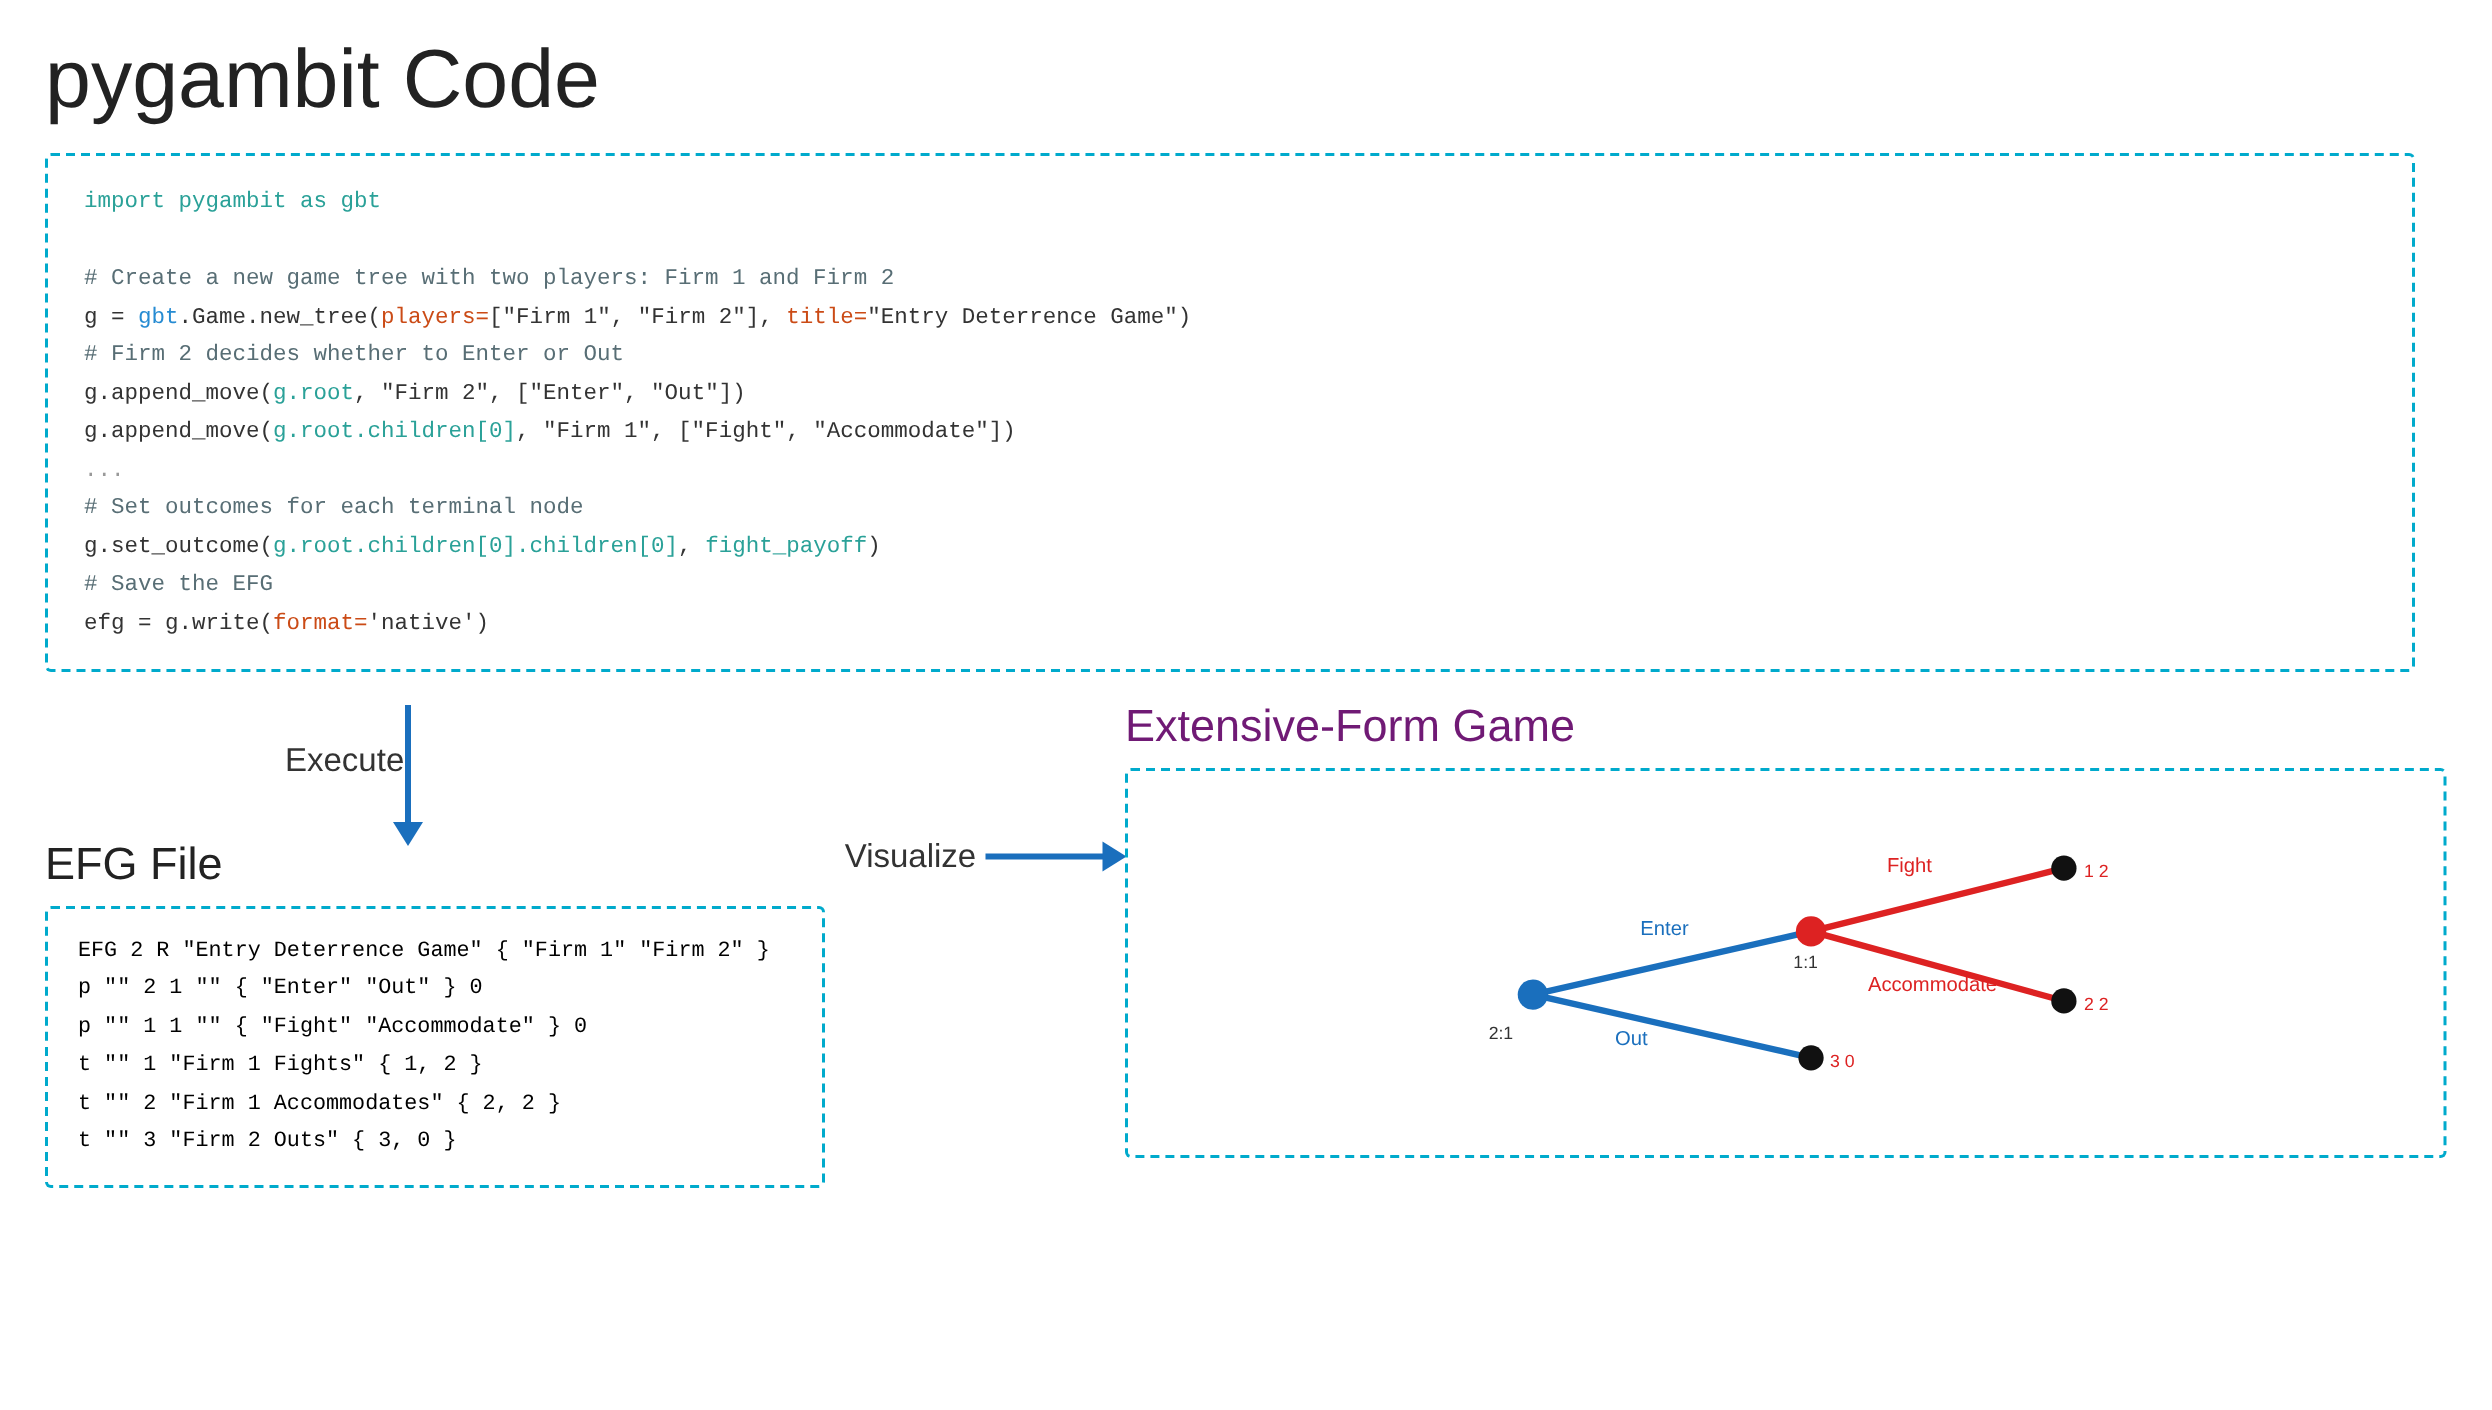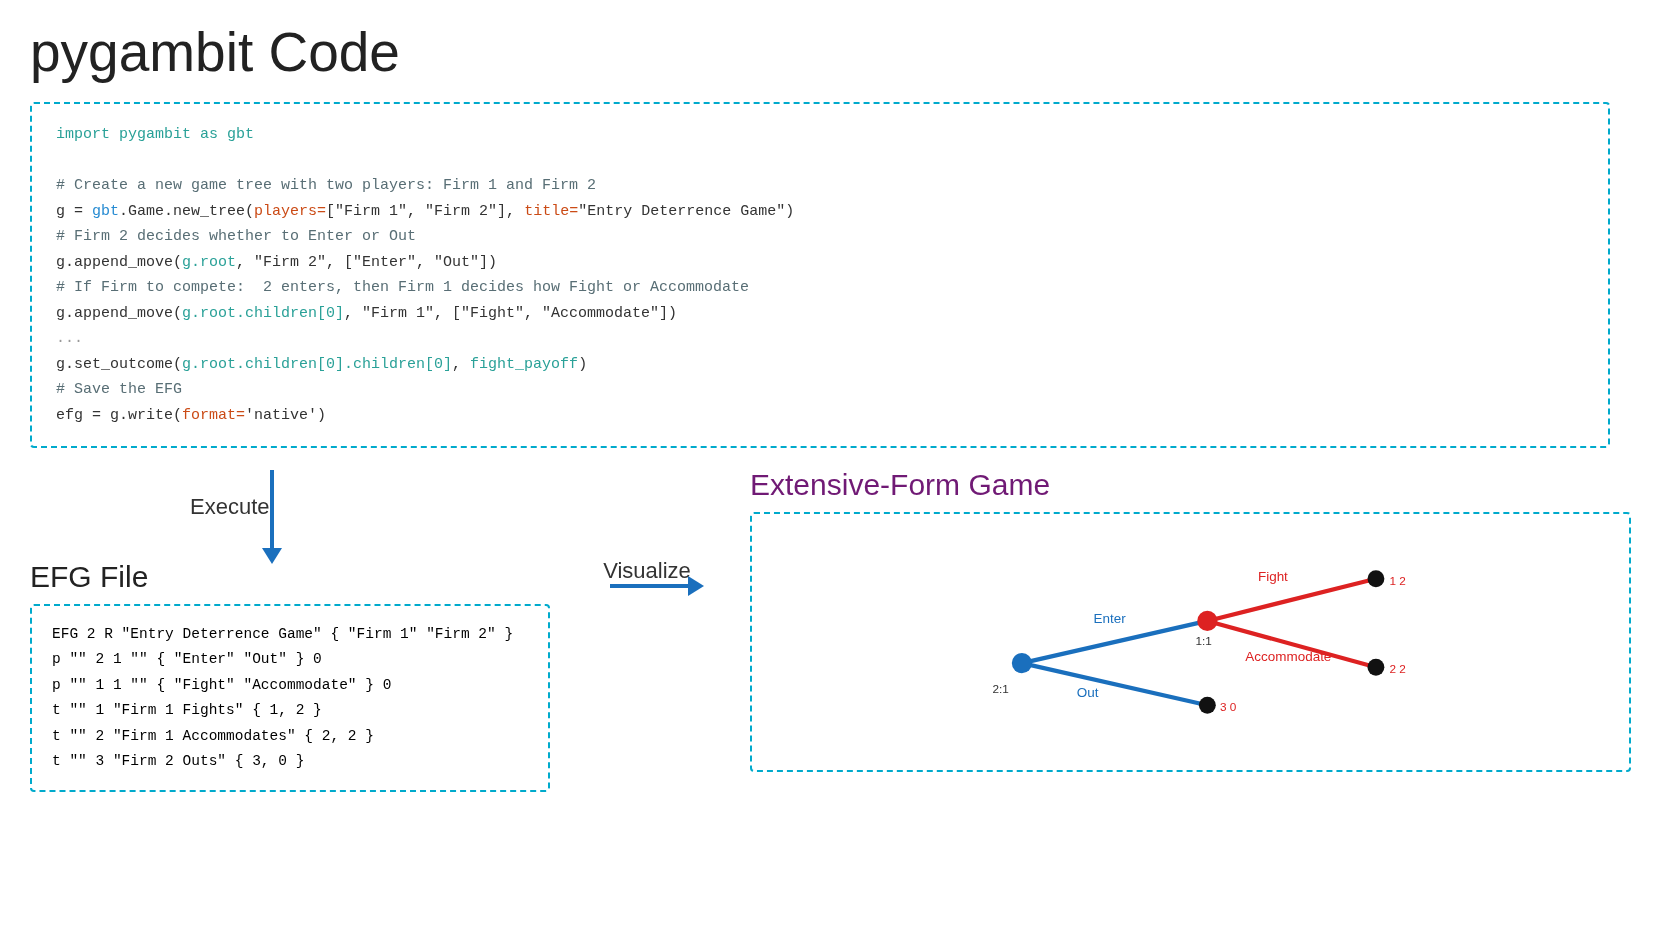--- a/index.html
+++ b/index.html
@@ -74,21 +74,21 @@
       padding: 16px 20px;
       background: #fff;
       font-family: 'Courier New', Courier, monospace;
       font-size: 14.5px;
       line-height: 1.75;
     }
 
     
     .visualize-arrow {
       display: flex;
-      flex-direction: column;
+      flex-direction: row;
       align-items: center;
       justify-content: center;
       width: 200px;
       flex-shrink: 0;
       padding-top: 90px;
     }
     .visualize-label {
       font-size: 22px;
       color: #333;
       margin-right: 6px;
@@ -151,23 +151,23 @@
 
 <h1 class="page-title">pygambit Code</h1>
 
 <div class="code-box">
   <span class="code-line"><span class="c-green">import pygambit as gbt</span></span>
   <span class="code-line">&nbsp;</span>
   <span class="code-line"><span class="c-comment"># Create a new game tree with two players: Firm 1 and Firm 2</span></span>
   <span class="code-line"><span class="c-default">g = </span><span class="c-blue">gbt</span><span class="c-default">.Game.new_tree(</span><span class="c-orange">players=</span><span class="c-default">["Firm 1", "Firm 2"], </span><span class="c-orange">title=</span><span class="c-default">"Entry Deterrence Game")</span></span>
   <span class="code-line"><span class="c-comment"># Firm 2 decides whether to Enter or Out</span></span>
   <span class="code-line"><span class="c-default">g.append_move(</span><span class="c-teal">g.root</span><span class="c-default">, "Firm 2", ["Enter", "Out"])</span></span>
-  <span class="code-line"><span class="c-comment"># If Firm to compete:  2 enters, then Firm 1 decides how Fight or Accommodate</span></span>
   <span class="code-line"><span class="c-default">g.append_move(</span><span class="c-teal">g.root.children[0]</span><span class="c-default">, "Firm 1", ["Fight", "Accommodate"])</span></span>
   <span class="code-line"><span class="c-gray">...</span></span>
+  <span class="code-line"><span class="c-comment"># Set outcomes for each terminal node</span></span>
   <span class="code-line"><span class="c-default">g.set_outcome(</span><span class="c-teal">g.root.children[0].children[0]</span><span class="c-default">, </span><span class="c-teal">fight_payoff</span><span class="c-default">)</span></span>
   <span class="code-line"><span class="c-comment"># Save the EFG</span></span>
   <span class="code-line"><span class="c-default">efg = g.write(</span><span class="c-orange">format=</span><span class="c-default">'native')</span></span>
 </div>
 
 <div class="middle-content">
 
   <div class="efg-section">
 
     <div style="display:flex; flex-direction:row; align-items:center; margin-bottom:10px; padding-left:160px;">

